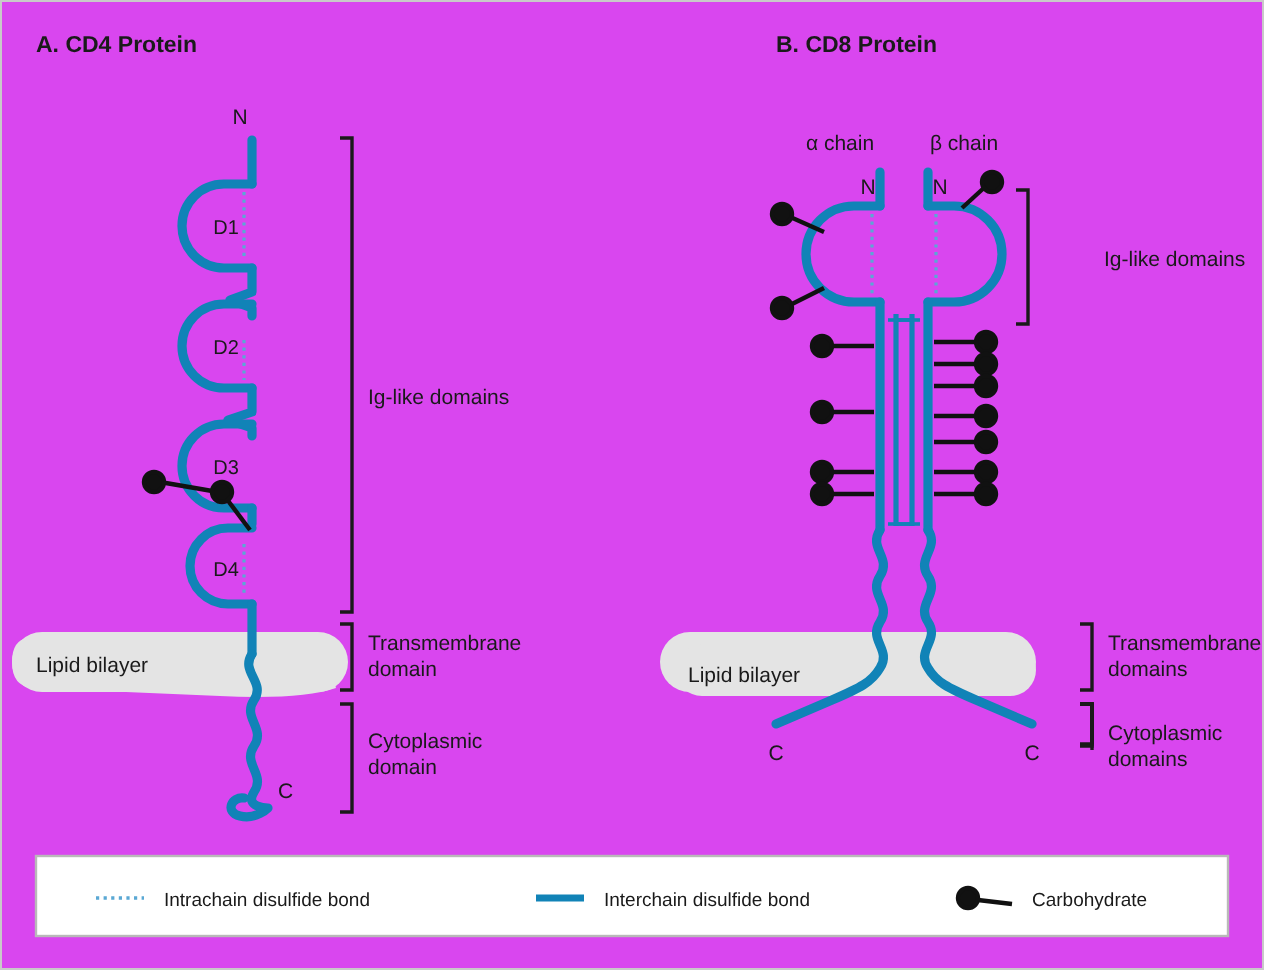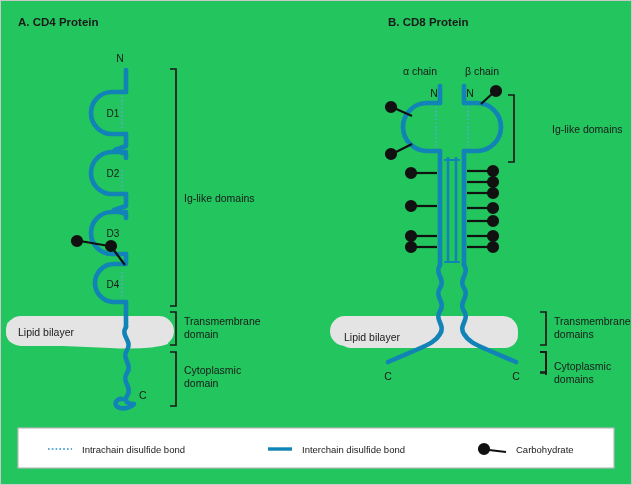--- a/index.html
+++ b/index.html
@@ -1,17 +1,17 @@
 <!DOCTYPE html>
 <html><head>
 <meta charset="utf-8">
 <style>
   html,body{margin:0;padding:0;background:#ffffff;}
   body{font-family:"Liberation Sans","DejaVu Sans",sans-serif;}
-  #page{position:relative;width:632px;height:485px;background:#22c55e;overflow:hidden;}
+  #page{position:relative;width:632px;height:485px;background:#d946ef;overflow:hidden;}
   #page svg{position:absolute;left:0;top:0;width:632px;height:485px;}
   .panel-title{font-size:11.5px;font-weight:bold;fill:#1a1a1a;}
   .body-text{font-size:10.5px;fill:#1a1a1a;}
   .legend-text{font-size:9.5px;fill:#1a1a1a;}
   .domain-label{font-size:10px;fill:#1a1a1a;}
   .term-label{font-size:10.5px;fill:#1a1a1a;}
   .chain-label{font-size:10.5px;fill:#1a1a1a;}
   .bilayer-label{font-size:10.5px;fill:#1a1a1a;}
 </style>
 </head>

